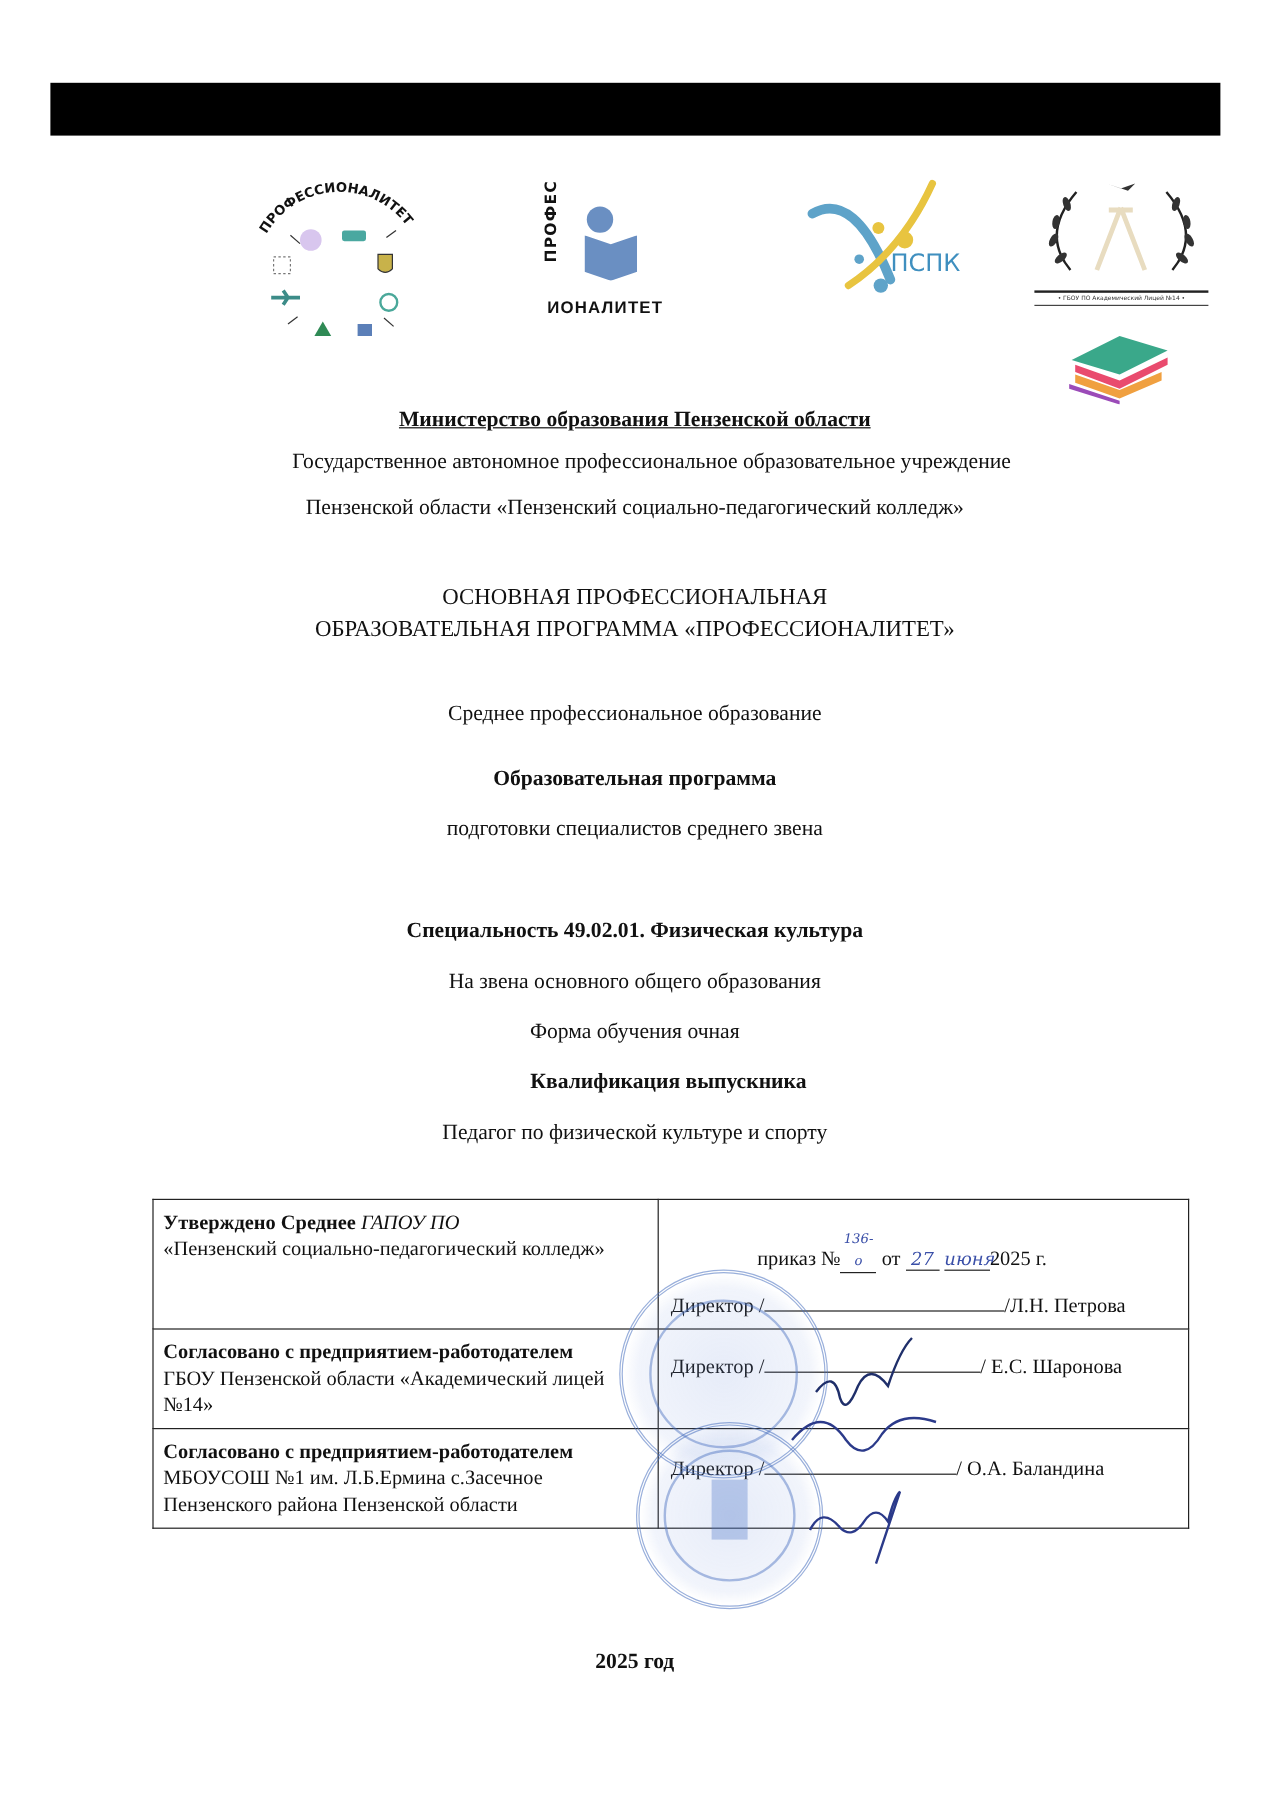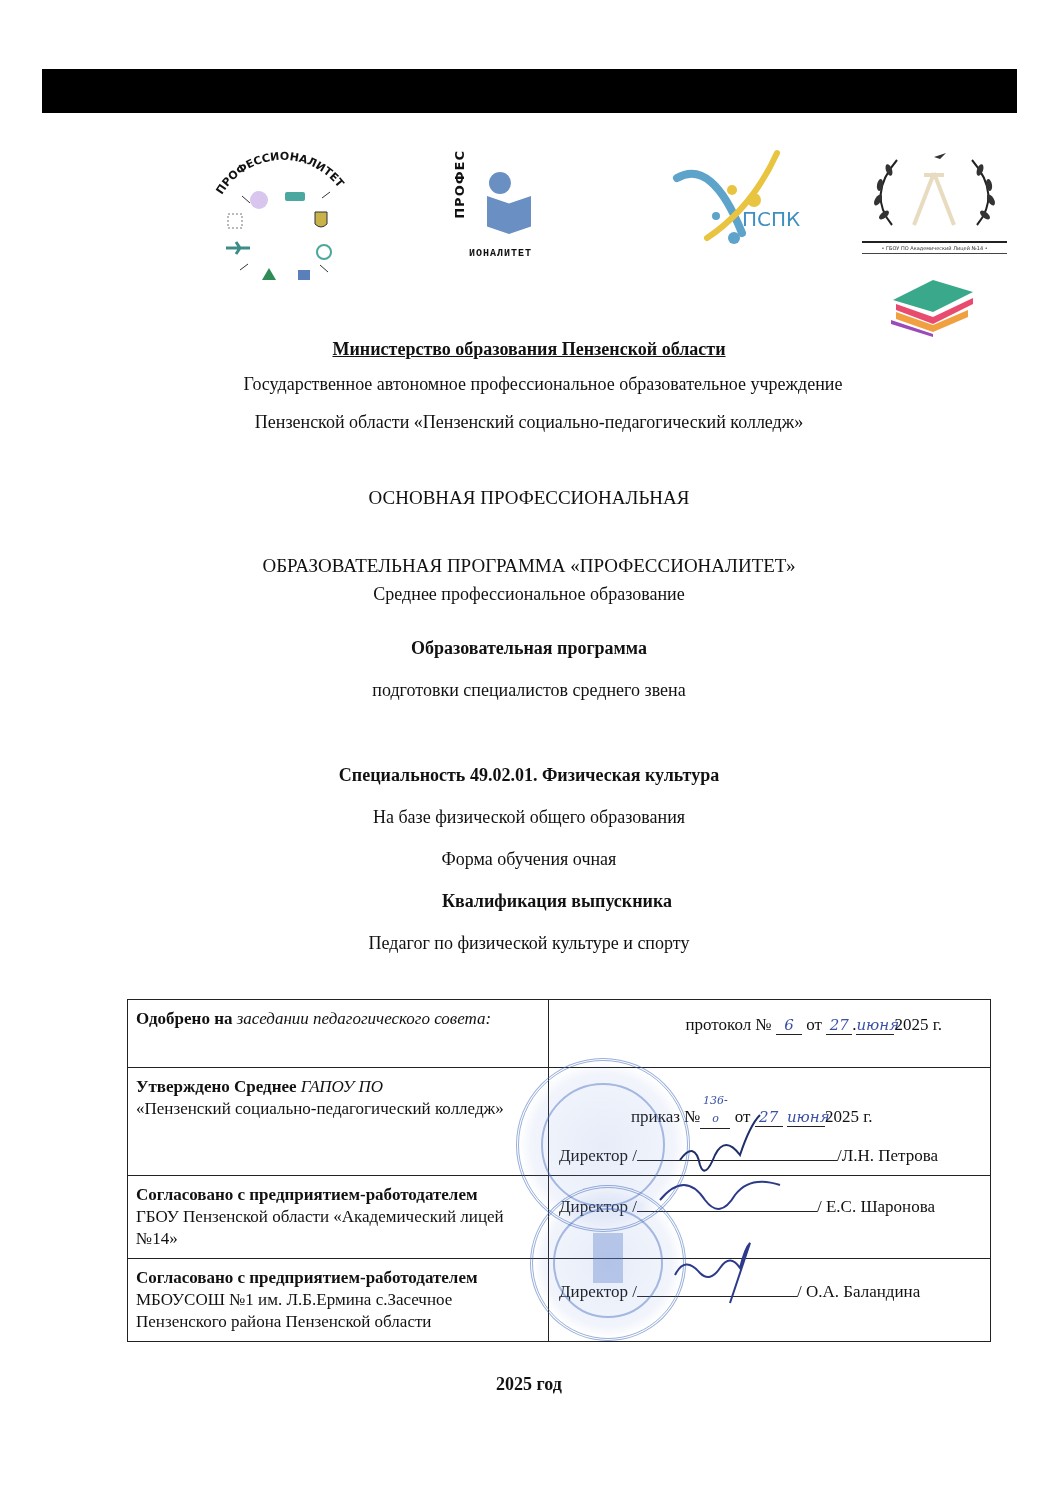--- a/index.html
+++ b/index.html
@@ -54,21 +54,21 @@
   <line x1="38" y1="63" x2="30" y2="56" stroke="#333"></line>
     <line x1="110" y1="58" x2="118" y2="52" stroke="#333"></line>
   <line x1="36" y1="124" x2="28" y2="130" stroke="#333"></line>
     <line x1="108" y1="125" x2="116" y2="132" stroke="#333"></line>
 </svg>
 
 <div class="abs logo2">
   <div style="position:absolute;left:8px;top:0;width:14px;font-family:'DejaVu Sans',sans-serif;font-weight:bold;font-size:13px;line-height:14px;writing-mode:vertical-rl;transform:rotate(180deg) translateY(0);letter-spacing:1px;">ПРОФЕС</div>
   <div style="position:absolute;left:44px;top:22px;width:22px;height:22px;border-radius:50%;background:#6a8fc2;"></div>
   <div style="position:absolute;left:42px;top:46px;width:44px;height:38px;background:#6a8fc2;clip-path:polygon(0 0,50% 20%,100% 0,100% 80%,50% 100%,0 80%);"></div>
-  <div style="position:absolute;left:24px;top:98px;font-family:Liberation Mono, monospace;font-weight:bold;font-size:10px;letter-spacing:1px;">ИОНАЛИТЕТ</div>
+  <div style="position:absolute;left:11px;top:98px;font-family:Liberation Sans, sans-serif;font-weight:bold;font-size:14px;letter-spacing:1px;">ИОНАЛИТЕТ</div>
 </div>
 
 <svg class="abs logo3" viewBox="0 0 130 100">
   <path d="M5 30 Q 40 10 70 85" stroke="#5ea3c9" stroke-width="8" fill="none" stroke-linecap="round"></path>
   <path d="M35 90 Q 80 60 105 5" stroke="#e8c440" stroke-width="6" fill="none" stroke-linecap="round"></path>
   <circle cx="60" cy="42" r="5" fill="#e8c440"></circle>
     <circle cx="82" cy="52" r="7" fill="#e8c440"></circle>
   <circle cx="44" cy="68" r="4" fill="#5ea3c9"></circle>
     <circle cx="62" cy="90" r="6" fill="#5ea3c9"></circle>
   <text x="70" y="78" font-family="DejaVu Sans, sans-serif" font-size="20" fill="#3f8fbf">ПСПК</text>
@@ -99,43 +99,34 @@
   <path d="M8 42 L45 55 L85 36 L85 42 L45 62 L8 48 z" fill="#e94b6e"></path>
   <path d="M8 50 L45 63 L80 48 L80 55 L45 70 L8 57 z" fill="#f0a040"></path>
   <path d="M3 58 L45 72 L45 75 L3 62 z" fill="#9b4bb8"></path>
 </svg>
 
 <div class="center t-bold" style="top:339px;text-decoration:underline;">Министерство образования Пензенской области</div>
 <div class="center t-reg" style="top:374px;padding-left:14px;">Государственное автономное профессиональное образовательное учреждение</div>
 <div class="center t-reg" style="top:412px;">Пензенской области «Пензенский социально-педагогический колледж»</div>
 
 <div class="center title" style="top:484px;">ОСНОВНАЯ ПРОФЕССИОНАЛЬНАЯ</div>
-<div class="center title" style="top:511px;margin-top:41px;">ОБРАЗОВАТЕЛЬНАЯ ПРОГРАММА «ПРОФЕССИОНАЛИТЕТ»</div>
+<div class="center title" style="top:511px;">ОБРАЗОВАТЕЛЬНАЯ ПРОГРАММА «ПРОФЕССИОНАЛИТЕТ»</div>
 
 <div class="center t-reg" style="top:584px;">Среднее профессиональное образование</div>
 <div class="center t-bold" style="top:638px;">Образовательная программа</div>
 <div class="center t-reg" style="top:680px;">подготовки специалистов среднего звена</div>
 
 <div class="center t-bold" style="top:765px;">Специальность 49.02.01. Физическая культура</div>
-<div class="center t-reg" style="top:807px;">На базе физической общего образования</div>
+<div class="center t-reg" style="top:807px;">На звена основного общего образования</div>
 <div class="center t-reg" style="top:849px;">Форма обучения очная</div>
 <div class="center t-bold" style="top:891px;margin-left:28px;">Квалификация выпускника</div>
 <div class="center t-reg" style="top:933px;">Педагог по физической культуре и спорту</div>
 
 <table class="doc-table">
   <tbody>
-      <tr class="row1">
-    <td class="left">
-      <b>Одобрено на </b><i>заседании педагогического совета:</i>
-    </td>
-    <td class="right" style="text-align:right;padding-right:48px;padding-top:14px;">
-      <span>протокол № </span>
-      <span class="hand" style="width:26px;">6</span><span> от </span><span class="hand" style="width:26px;">27</span><span>.</span><span class="hand" style="width:38px;">июня</span><span>2025 г.</span>
-    </td>
-  </tr>
   <tr class="row2">
     <td class="left">
       <b>Утверждено Среднее </b><i>ГАПОУ ПО</i><br>
       <span>«Пензенский социально-педагогический колледж»</span>
     </td>
     <td class="right">
       <div style="padding-left:74px;padding-top:16px;">
         <span>приказ №</span><span class="hand" style="width:30px;font-size:11px;">136-о</span><span> от </span><span class="hand" style="width:28px;">27</span> <span class="hand" style="width:38px;">июня</span><span>2025 г.</span>
       </div>
       <div style="padding-top:16px;padding-left:2px;">

